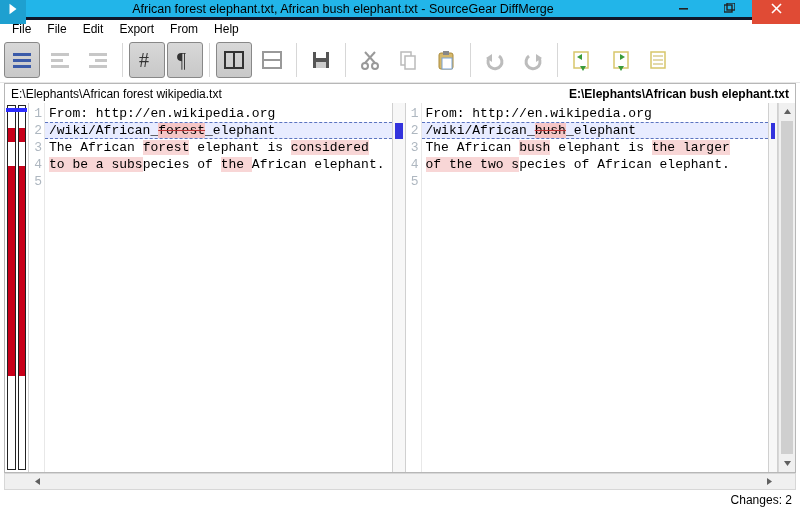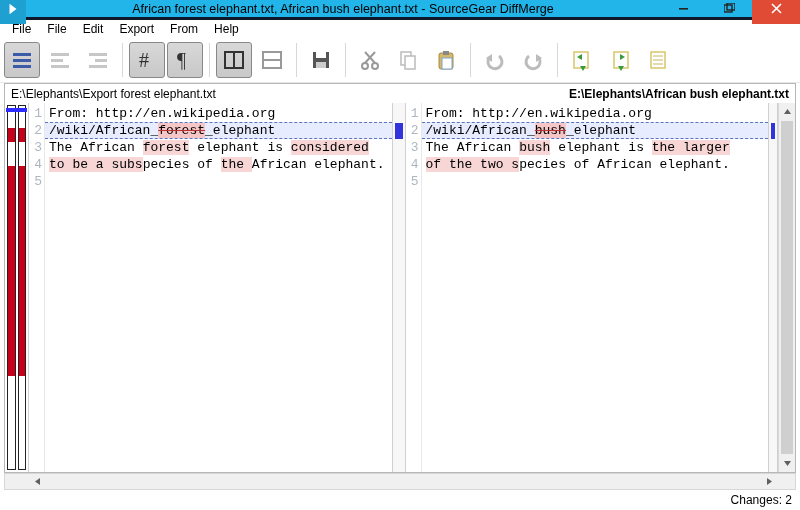--- a/index.html
+++ b/index.html
@@ -203,21 +203,21 @@
       <svg viewBox="0 0 24 24">
         <rect x="5" y="4" width="14" height="16" fill="#fff" stroke="#d7c66b" stroke-width="1.5"></rect>
         <line x1="7" y1="8" x2="17" y2="8" stroke="#c7b45a"></line>
         <line x1="7" y1="12" x2="17" y2="12" stroke="#c7b45a"></line>
         <line x1="7" y1="16" x2="17" y2="16" stroke="#c7b45a"></line>
       </svg>
     </div>
   </div>
 
 <div class="filepaths">
-  <div class="left">E:\Elephants\Export forest elephant.txt</div>
+  <div class="left">E:\Elephants\African forest wikipedia.txt</div>
   <div class="right">E:\Elephants\African bush elephant.txt</div>
 </div>
 
 <div class="workarea">
   <div class="overview">
     <div class="ov-col" id="ovA">
         <div class="ov-cursor"></div>
         <div class="ov-mark" style="top: 22px; height: 14px;"></div>
         <div class="ov-mark" style="top: 60px; height: 210px;"></div>
       </div>

